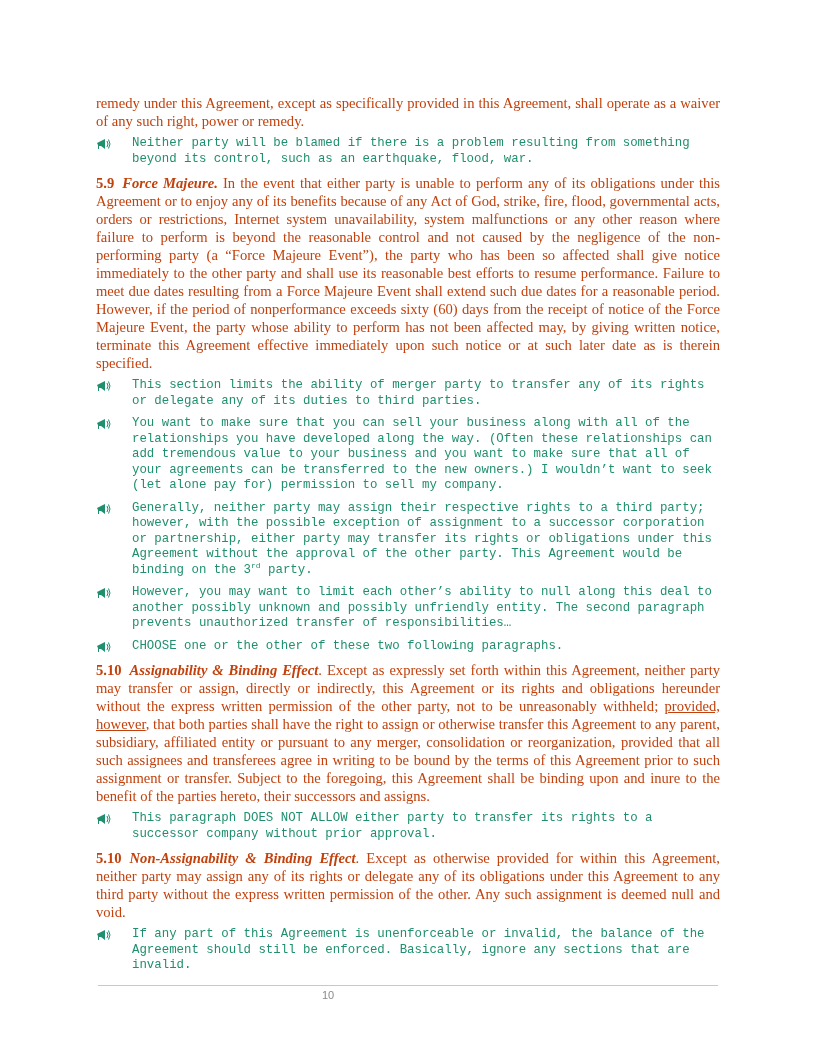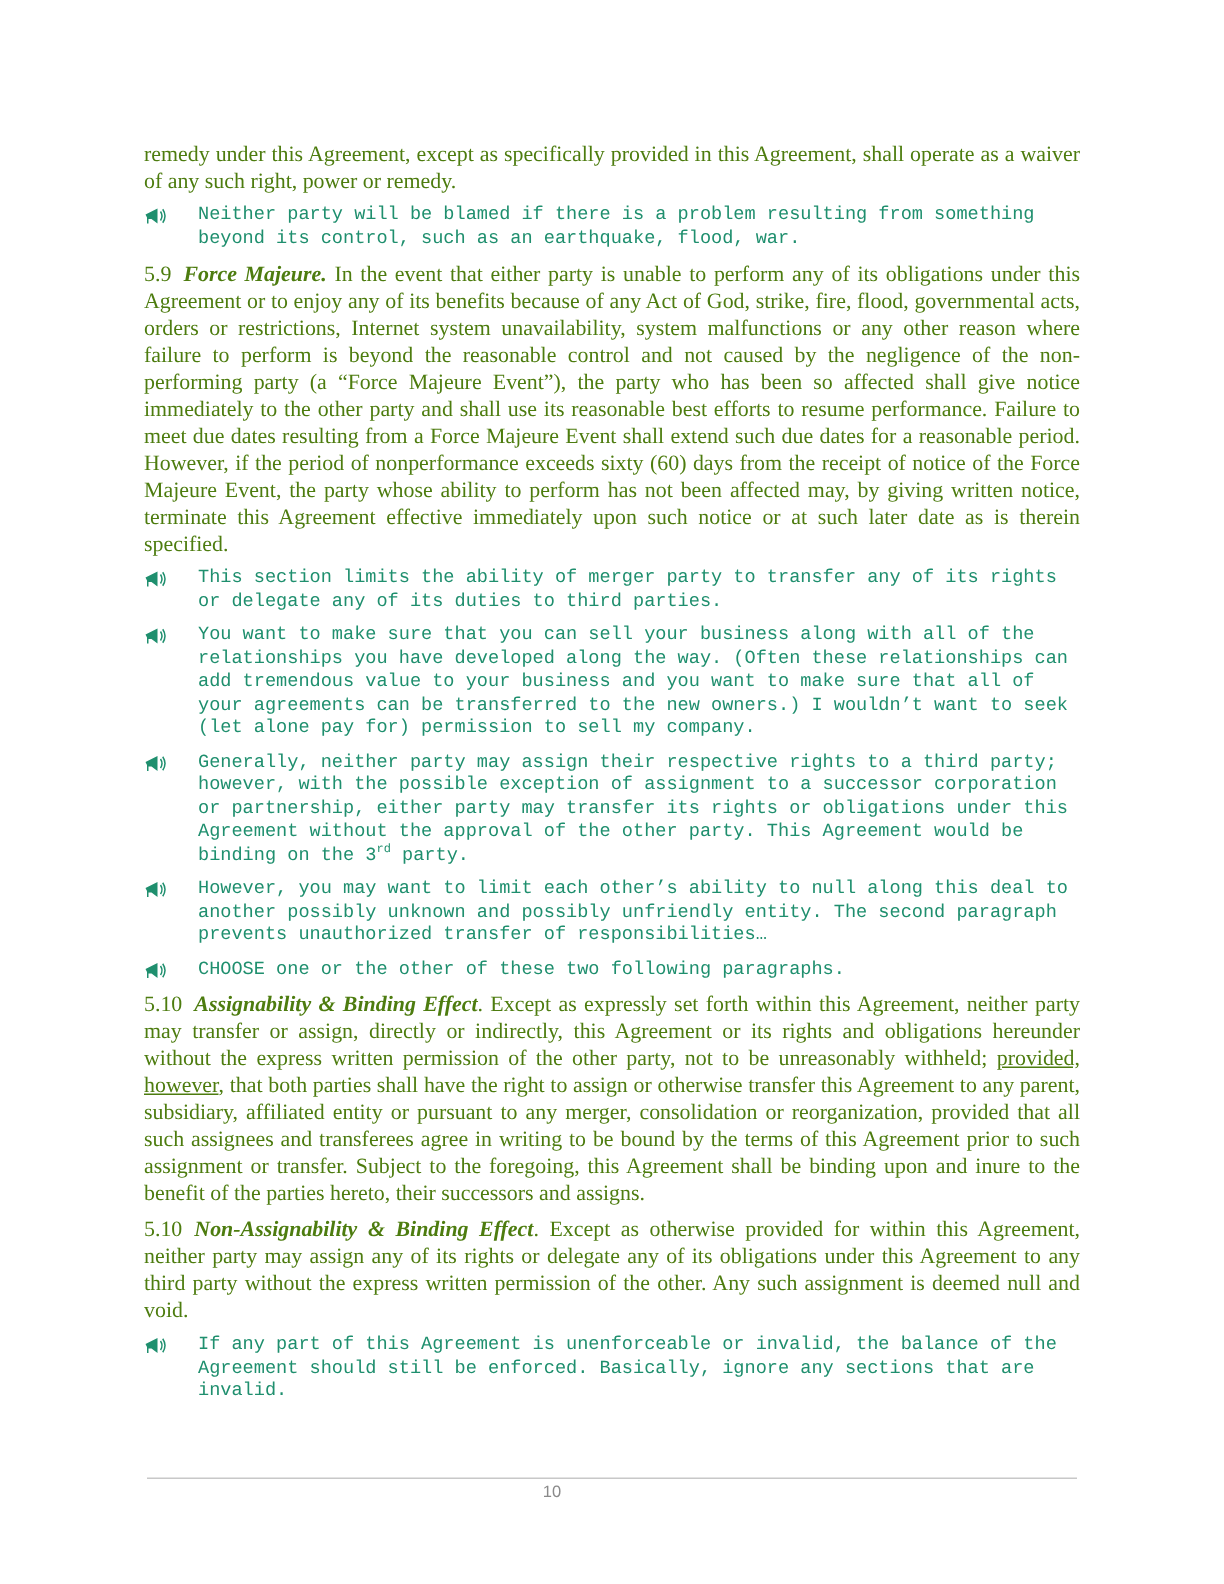--- a/index.html
+++ b/index.html
@@ -2,43 +2,43 @@
 <html><head>
 <meta charset="utf-8">
 <style>
   html, body { margin: 0; padding: 0; background: #ffffff; }
   body { width: 816px; height: 1056px; position: relative; overflow: hidden; }
   .page {
     position: absolute; left: 96px; top: 94px; width: 624px;
   }
   .para {
     font-family: "Liberation Serif", serif;
-    font-size: 14.6px; line-height: 18px; color: #4d7c0f;
+    font-size: 14.6px; line-height: 18px; color: #c2410c;
     text-align: justify; margin: 0 0 6px 0;
   }
-  .para .num { display: inline-block; margin-right: 8px; }
+  .para .num { display: inline-block; margin-right: 8px; font-weight: bold; }
   .para b { font-weight: bold; font-style: italic; }
   .para u { text-decoration: underline; }
   .note {
     display: flex; align-items: flex-start;
     font-family: Liberation Mono, monospace;
     font-size: 12.4px; line-height: 15.5px; color: #1f8f6e;
     margin: 0 0 7px 0;
   }
   .note .icon { width: 36px; flex: 0 0 36px; padding-top: 2px; }
   .note .icon svg { display: block; }
   .note .text { flex: 1; padding-right: 4px; }
   .note sup { font-size: 8px; line-height: 0; }
   .footer-line {
     position: absolute; left: 98px; width: 620px; top: 985px;
     border-top: 1px solid #c8c8c8;
   }
   .page-num {
     position: absolute; left: 0; width: 656px; top: 989px; text-align: center;
-    font-family: "Liberation Sans", sans-serif; font-size: 11px; color: #8a8a8a; padding-left: 40px;
+    font-family: "Liberation Sans", sans-serif; font-size: 11px; color: #8a8a8a;
   }
 </style>
 </head>
 <body>
 
 <div class="page">
 
   <p class="para">remedy under this Agreement, except as specifically provided in this Agreement, shall operate as a waiver of any such right, power or remedy.</p>
 
   <div class="note">
@@ -104,20 +104,30 @@
           <path d="M1 5 L5 3 L9 1 L9 11 L5 8 L3 8 L3 11 L2 11 L2 7 Z" fill="#1f8f6e"></path>
           <path d="M11 3 Q13 6 11 9" stroke="#1f8f6e" stroke-width="1" fill="none"></path>
           <path d="M12.5 1.5 Q15.5 6 12.5 10.5" stroke="#1f8f6e" stroke-width="1" fill="none"></path>
         </svg>
       </span>
     <span class="text">CHOOSE one or the other of these two following paragraphs.</span>
   </div>
 
   <p class="para"><span class="num">5.10</span><b>Assignability &amp; Binding Effect</b><span>. Except as expressly set forth within this Agreement, neither party may transfer or assign, directly or indirectly, this Agreement or its rights and obligations hereunder without the express written permission of the other party, not to be unreasonably withheld; </span><u>provided, however</u><span>, that both parties shall have the right to assign or otherwise transfer this Agreement to any parent, subsidiary, affiliated entity or pursuant to any merger, consolidation or reorganization, provided that all such assignees and transferees agree in writing to be bound by the terms of this Agreement prior to such assignment or transfer. Subject to the foregoing, this Agreement shall be binding upon and inure to the benefit of the parties hereto, their successors and assigns.</span></p>
 
+  <div class="note">
+    <span class="icon">
+        <svg width="16" height="12" viewBox="0 0 16 12">
+          <path d="M1 5 L5 3 L9 1 L9 11 L5 8 L3 8 L3 11 L2 11 L2 7 Z" fill="#1f8f6e"></path>
+          <path d="M11 3 Q13 6 11 9" stroke="#1f8f6e" stroke-width="1" fill="none"></path>
+          <path d="M12.5 1.5 Q15.5 6 12.5 10.5" stroke="#1f8f6e" stroke-width="1" fill="none"></path>
+        </svg>
+      </span>
+    <span class="text">This paragraph DOES NOT ALLOW either party to transfer its rights to a successor company without prior approval.</span>
+  </div>
 
   <p class="para"><span class="num">5.10</span><b>Non-Assignability &amp; Binding Effect</b><span>. Except as otherwise provided for within this Agreement, neither party may assign any of its rights or delegate any of its obligations under this Agreement to any third party without the express written permission of the other. Any such assignment is deemed null and void.</span></p>
 
   <div class="note">
     <span class="icon">
         <svg width="16" height="12" viewBox="0 0 16 12">
           <path d="M1 5 L5 3 L9 1 L9 11 L5 8 L3 8 L3 11 L2 11 L2 7 Z" fill="#1f8f6e"></path>
           <path d="M11 3 Q13 6 11 9" stroke="#1f8f6e" stroke-width="1" fill="none"></path>
           <path d="M12.5 1.5 Q15.5 6 12.5 10.5" stroke="#1f8f6e" stroke-width="1" fill="none"></path>
         </svg>

